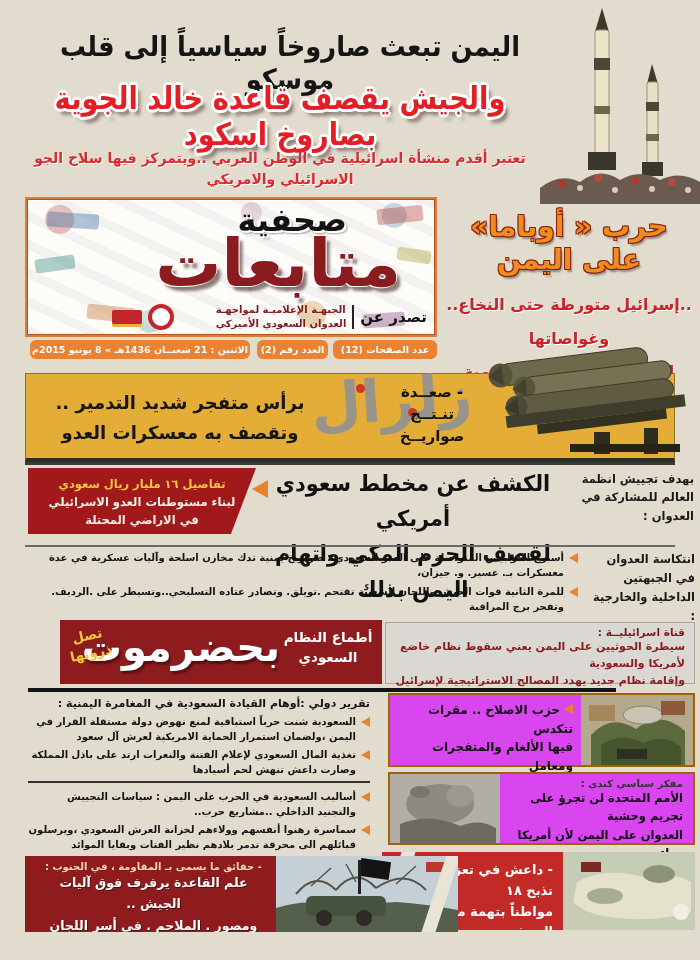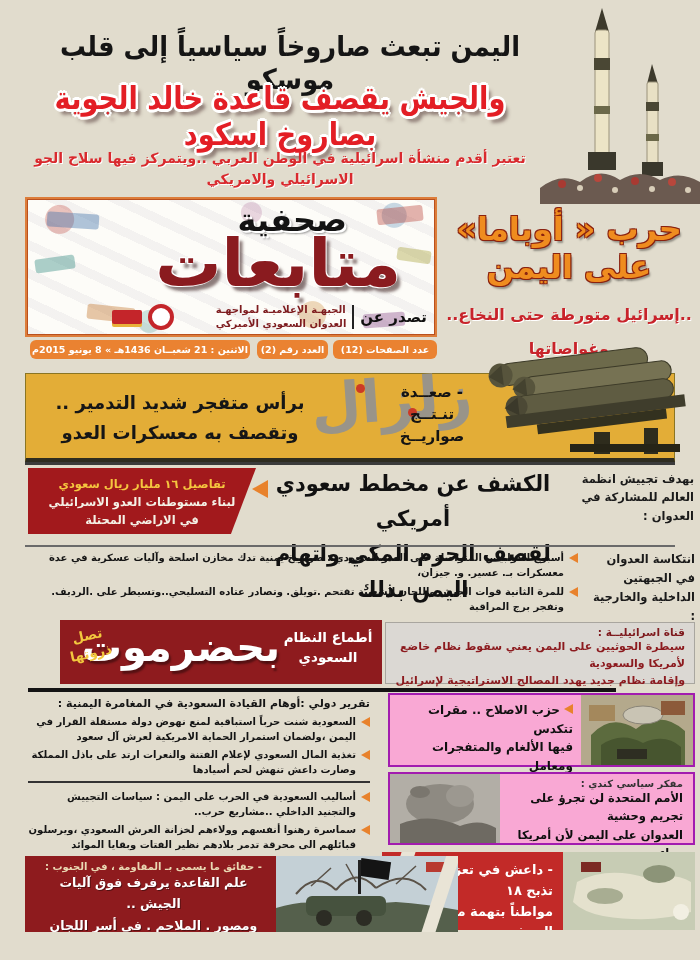--- a/index.html
+++ b/index.html
@@ -43,21 +43,21 @@
 
   
   .seg{position:absolute;top:340px;height:19px;background:#ea8231;color:#fff;
     font-size:9.5px;font-weight:bold;display:flex;align-items:center;justify-content:center;border-radius:6px;}
   .seg-pages{right:263px;width:104px;}
   .seg-issue{right:372px;width:71px;}
   .seg-date{right:450px;left:30px;}
 
   
   .obama{position:absolute;top:210px;left:445px;width:248px;text-align:center;}
-  .obama-title{font-size:32px;font-weight:bold;color:#ef8c1f;letter-spacing:-.5px;
+  .obama-title{font-size:28px;font-weight:bold;color:#ef8c1f;letter-spacing:-.5px;
     text-shadow:-1px -1px 0 #8a2210,1px -1px 0 #8a2210,-1px 1px 0 #8a2210,1px 1px 0 #8a2210,2px 3px 2px rgba(0,0,0,.35);}
   .obama-lines{margin-top:12px;font-size:16px;font-weight:bold;color:#c8232a;line-height:2.1;text-shadow:1px 1px 0 #fff;}
 
   
   .zband{position:absolute;top:373px;right:25px;left:25px;height:84px;background:#e3ad37;
     border:1px solid #8a7524;border-bottom:4px solid #2e2c20;}
   .z-left{position:absolute;top:14px;left:8px;width:292px;text-align:center;
     font-size:18px;font-weight:bold;color:#161616;line-height:1.65;}
   .z-callig{position:absolute;top:-8px;left:296px;width:150px;font-size:58px;font-weight:bold;
     color:#999489;transform:rotate(-4deg);}
@@ -106,21 +106,21 @@
     font-size:13.5px;font-weight:bold;color:#f2c83e;line-height:1.35;transform:rotate(-12deg);}
 
   
   .report{position:absolute;top:697px;left:28px;width:342px;}
   .report-header{font-size:11px;font-weight:bold;color:#141414;text-align:right;margin-bottom:4px;}
   .report .brow{margin-bottom:3px;}
   .report-rule{margin:4px 0 6px;height:2px;background:#333;}
   .report-bottom{max-height:74px;overflow:hidden;}
 
   
-  .fbox{position:absolute;background:#f9a8d4;border:2px solid #a21caf;box-sizing:border-box;display:flex;}
+  .fbox{position:absolute;background:#d946ef;border:2px solid #a16207;box-sizing:border-box;display:flex;}
   .islah{top:693px;left:388px;width:307px;height:74px;}
   .islah-text{flex:1;padding:6px 8px 0 4px;}
   .islah-line{font-size:12px;font-weight:bold;color:#101010;line-height:1.55;text-align:right;}
   .thinker{top:772px;left:388px;width:307px;height:73px;}
   .thinker-text{flex:1;padding:4px 10px 0 4px;text-align:right;}
   .thinker-kicker{font-size:10px;font-weight:bold;color:#333;}
   .thinker-line{font-size:11.5px;font-weight:bold;color:#0e0e0e;line-height:1.6;}
   .photo{flex:0 0 auto;}
 
   .daesh{position:absolute;top:852px;left:382px;width:313px;height:78px;background:#c22a28;display:flex;overflow:hidden;}

